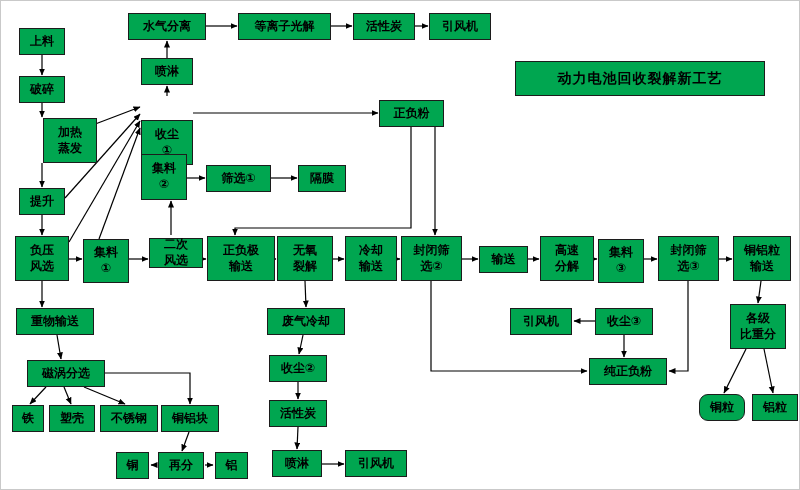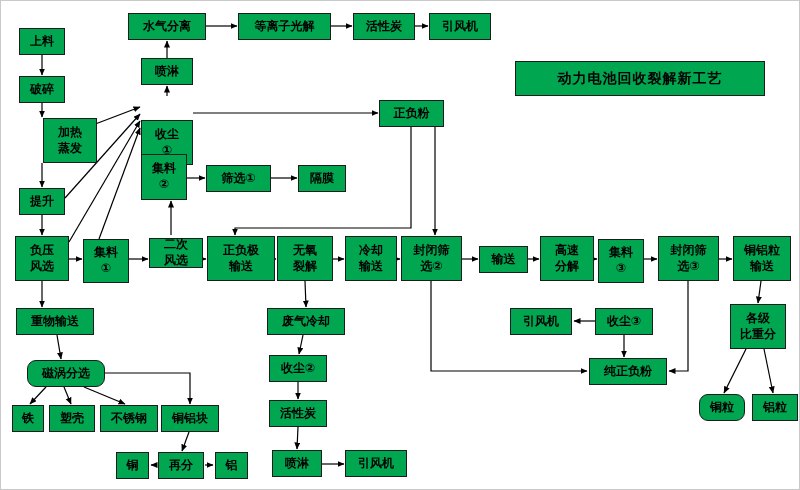--- a/index.html
+++ b/index.html
@@ -150,21 +150,21 @@
       <div class="node" style="left: 478px; top: 245px; width: 49px; height: 27px;">输送</div>
       <div class="node" style="left: 539px; top: 235px; width: 54px; height: 45px;">高速
 分解</div>
       <div class="node" style="left: 597px; top: 238px; width: 46px; height: 44px;">集料
 ③</div>
       <div class="node" style="left: 657px; top: 235px; width: 61px; height: 45px;">封闭筛
 选③</div>
       <div class="node" style="left: 732px; top: 235px; width: 58px; height: 45px;">铜铝粒
 输送</div>
       <div class="node" style="left: 15px; top: 307px; width: 78px; height: 27px;">重物输送</div>
-      <div class="node" style="left: 26px; top: 359px; width: 78px; height: 27px; border-radius: 9px;">磁涡分选</div>
+      <div class="node" style="left: 26px; top: 359px; width: 78px; height: 27px;">磁涡分选</div>
       <div class="node" style="left: 11px; top: 404px; width: 32px; height: 27px;">铁</div>
       <div class="node" style="left: 48px; top: 404px; width: 46px; height: 27px;">塑壳</div>
       <div class="node" style="left: 99px; top: 404px; width: 58px; height: 27px;">不锈钢</div>
       <div class="node" style="left: 160px; top: 404px; width: 58px; height: 27px;">铜铝块</div>
       <div class="node" style="left: 115px; top: 451px; width: 33px; height: 27px;">铜</div>
       <div class="node" style="left: 157px; top: 451px; width: 46px; height: 27px;">再分</div>
       <div class="node" style="left: 214px; top: 451px; width: 33px; height: 27px;">铝</div>
       <div class="node" style="left: 266px; top: 307px; width: 78px; height: 27px;">废气冷却</div>
       <div class="node" style="left: 268px; top: 354px; width: 58px; height: 27px;">收尘②</div>
       <div class="node" style="left: 268px; top: 399px; width: 58px; height: 27px;">活性炭</div>

